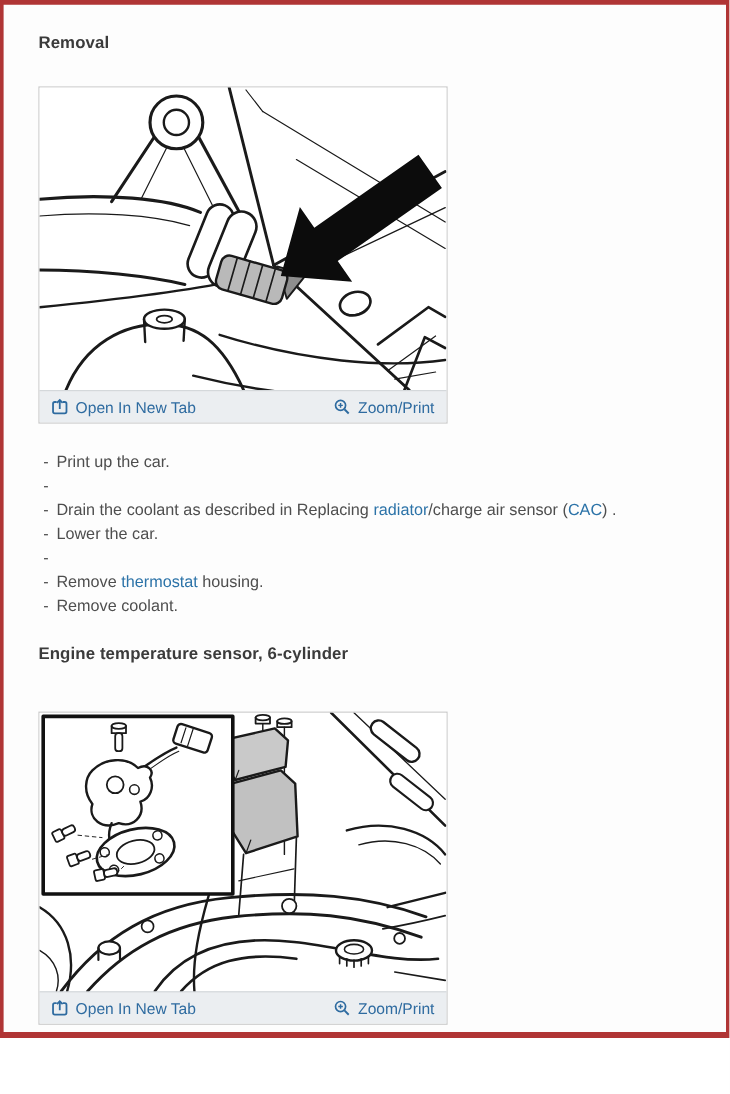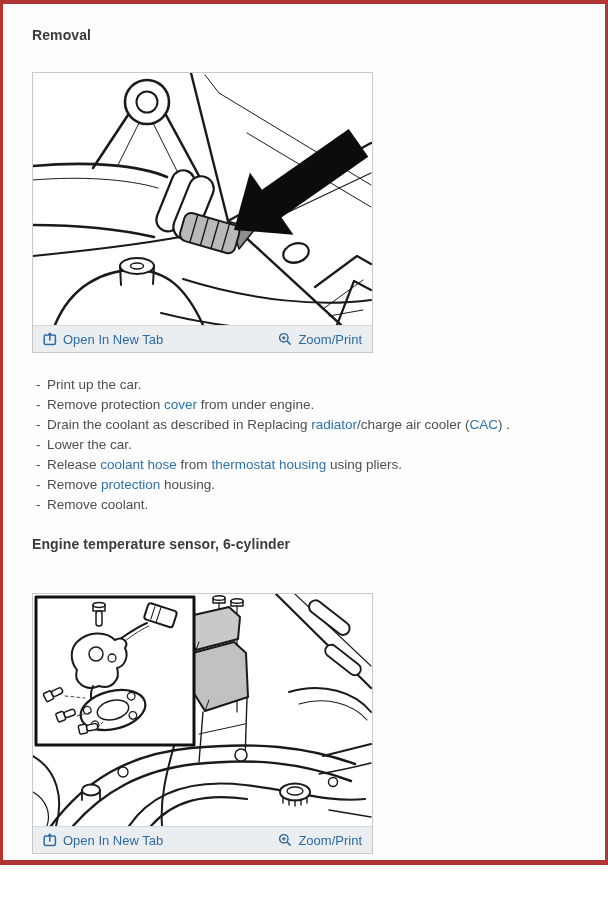--- a/index.html
+++ b/index.html
@@ -122,37 +122,35 @@
     </div>
   </figure>
 
   <ul class="steps">
       <li>
         <span class="dash">-</span>
         <span><span>Print up the car.</span></span>
       </li>
       <li>
         <span class="dash">-</span>
-        <span><span>Remove protection </span><a href="#" class="doc-link">cover</a><span> from under engine.</span></span>
-      </li>
-      <li>
-        <span class="dash">-</span>
-        <span><span>Drain the coolant as described in Replacing </span><a href="#" class="doc-link">radiator</a><span>/charge air cooler (</span><a href="#" class="doc-link">CAC</a><span>) .</span></span>
+      </li>
+      <li>
+        <span class="dash">-</span>
+        <span><span>Drain the coolant as described in Replacing </span><a href="#" class="doc-link">radiator</a><span>/charge air sensor (</span><a href="#" class="doc-link">CAC</a><span>) .</span></span>
       </li>
       <li>
         <span class="dash">-</span>
         <span><span>Lower the car.</span></span>
       </li>
       <li>
         <span class="dash">-</span>
-        <span><span>Release </span><a href="#" class="doc-link">coolant hose</a><span> from </span><a href="#" class="doc-link">thermostat housing</a><span> using pliers.</span></span>
-      </li>
-      <li>
-        <span class="dash">-</span>
-        <span><span>Remove </span><a href="#" class="doc-link">protection</a><span> housing.</span></span>
+      </li>
+      <li>
+        <span class="dash">-</span>
+        <span><span>Remove </span><a href="#" class="doc-link">thermostat</a><span> housing.</span></span>
       </li>
       <li>
         <span class="dash">-</span>
         <span><span>Remove coolant.</span></span>
       </li>
     </ul>
 
   <h3 class="h-6cyl">Engine temperature sensor, 6-cylinder</h3>
 
   <figure class="fig">

